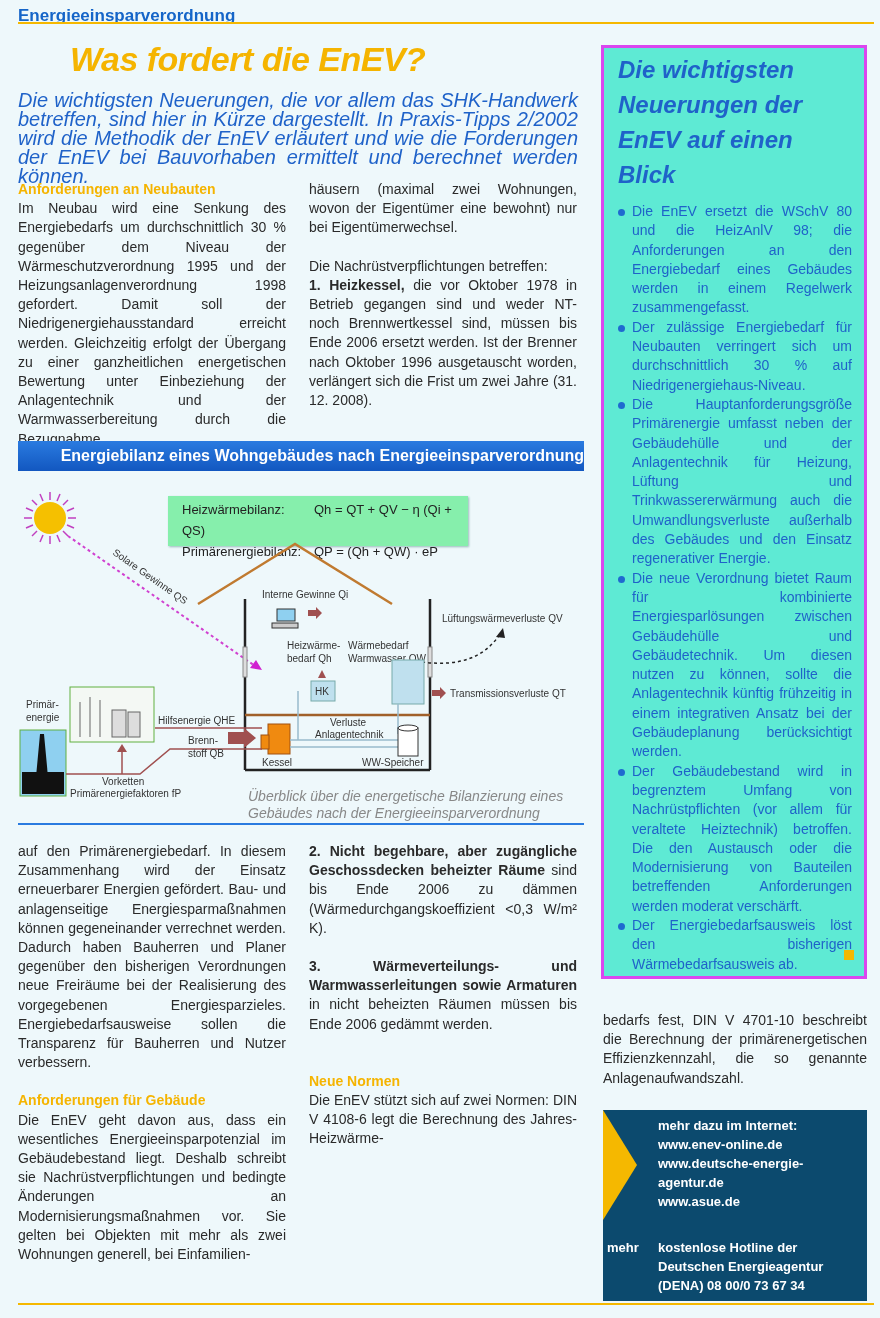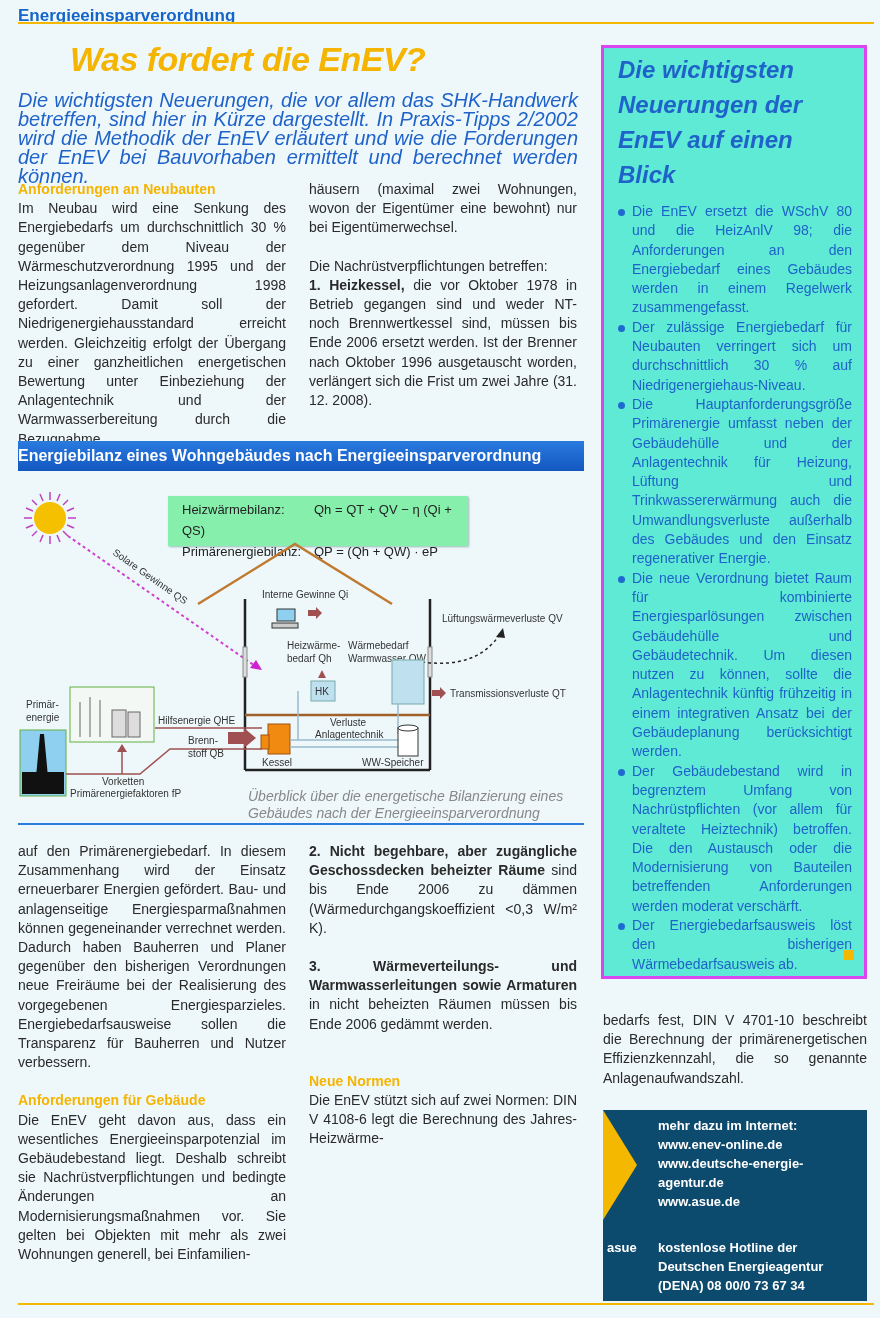--- a/index.html
+++ b/index.html
@@ -14,21 +14,21 @@
   .sub{color:#f5b400;font-weight:bold;font-size:14px;}
   .gap{height:19px;}
   
   .sidebar{left:601px;top:45px;width:266px;height:934px;background:#5eead4;border:3px solid #d946ef;box-sizing:border-box;padding:4px 12px 0 14px;}
   .sidebar h2{margin:0 0 10px 0;font-size:24px;line-height:35px;font-style:italic;font-weight:bold;color:#1f62c9;}
   .sidebar ul{margin:0;padding:0;list-style:none;}
   .sidebar li{position:relative;padding-left:14px;font-size:14px;line-height:19.3px;color:#1f62c9;text-align:justify;}
   .sidebar li .bullet{position:absolute;left:0;top:7px;width:7px;height:7px;border-radius:50%;background:#1f6ad0;}
   .end-square{position:absolute;right:10px;bottom:16px;width:10px;height:10px;background:#f5b800;}
   
-  .fig-bar{left:18px;top:441px;width:566px;height:30px;background:linear-gradient(#2a7be0,#1257c0);color:#fff;font-weight:bold;font-size:16px;line-height:30px;text-align:left;}
+  .fig-bar{left:18px;top:441px;width:566px;height:30px;background:linear-gradient(#2a7be0,#1257c0);color:#fff;font-weight:bold;font-size:16px;line-height:30px;text-align:right;}
   .formula{left:168px;top:496px;width:300px;height:50px;background:#86efac;box-shadow:1px 1px 2px #9bb;font-size:13px;line-height:21px;padding:3px 14px;box-sizing:border-box;}
   .formula .lbl{display:inline-block;width:132px;}
   .caption{left:248px;top:788px;font-size:14px;line-height:17px;font-style:italic;color:#888;}
   .fig-rule{left:18px;top:823px;width:566px;height:2px;background:#2a7be0;}
   .bottom-rule{left:18px;right:6px;top:1303px;height:2px;background:#f5b800;}
   
   .info{left:603px;top:1110px;width:264px;height:191px;background:#0c4a6e;color:#fff;font-weight:bold;font-size:13px;line-height:19px;}
   .info .tri{position:absolute;left:0;top:0;width:0;height:0;border-top:55px solid transparent;border-bottom:55px solid transparent;border-left:34px solid #f5b800;}
   .info .links{position:absolute;left:55px;top:6px;}
   .info .oder{position:absolute;left:4px;top:128px;}
@@ -209,21 +209,21 @@
 
 <div class="abs info">
   <div class="tri"></div>
   <div class="links">
     <span class="ln">mehr dazu im Internet:</span>
     <span class="ln">www.enev-online.de</span>
     <span class="ln">www.deutsche-energie-</span>
     <span class="ln">agentur.de</span>
     <span class="ln">www.asue.de</span>
   </div>
-  <div class="oder">asue</div>
+  <div class="oder">mehr</div>
   <div class="hotline">
     <span class="ln">kostenlose Hotline der</span>
     <span class="ln">Deutschen Energieagentur</span>
     <span class="ln">(DENA) 08 00/0 73 67 34</span>
   </div>
 </div>
 
 <div class="abs bottom-rule"></div>
 
 </body></html>

